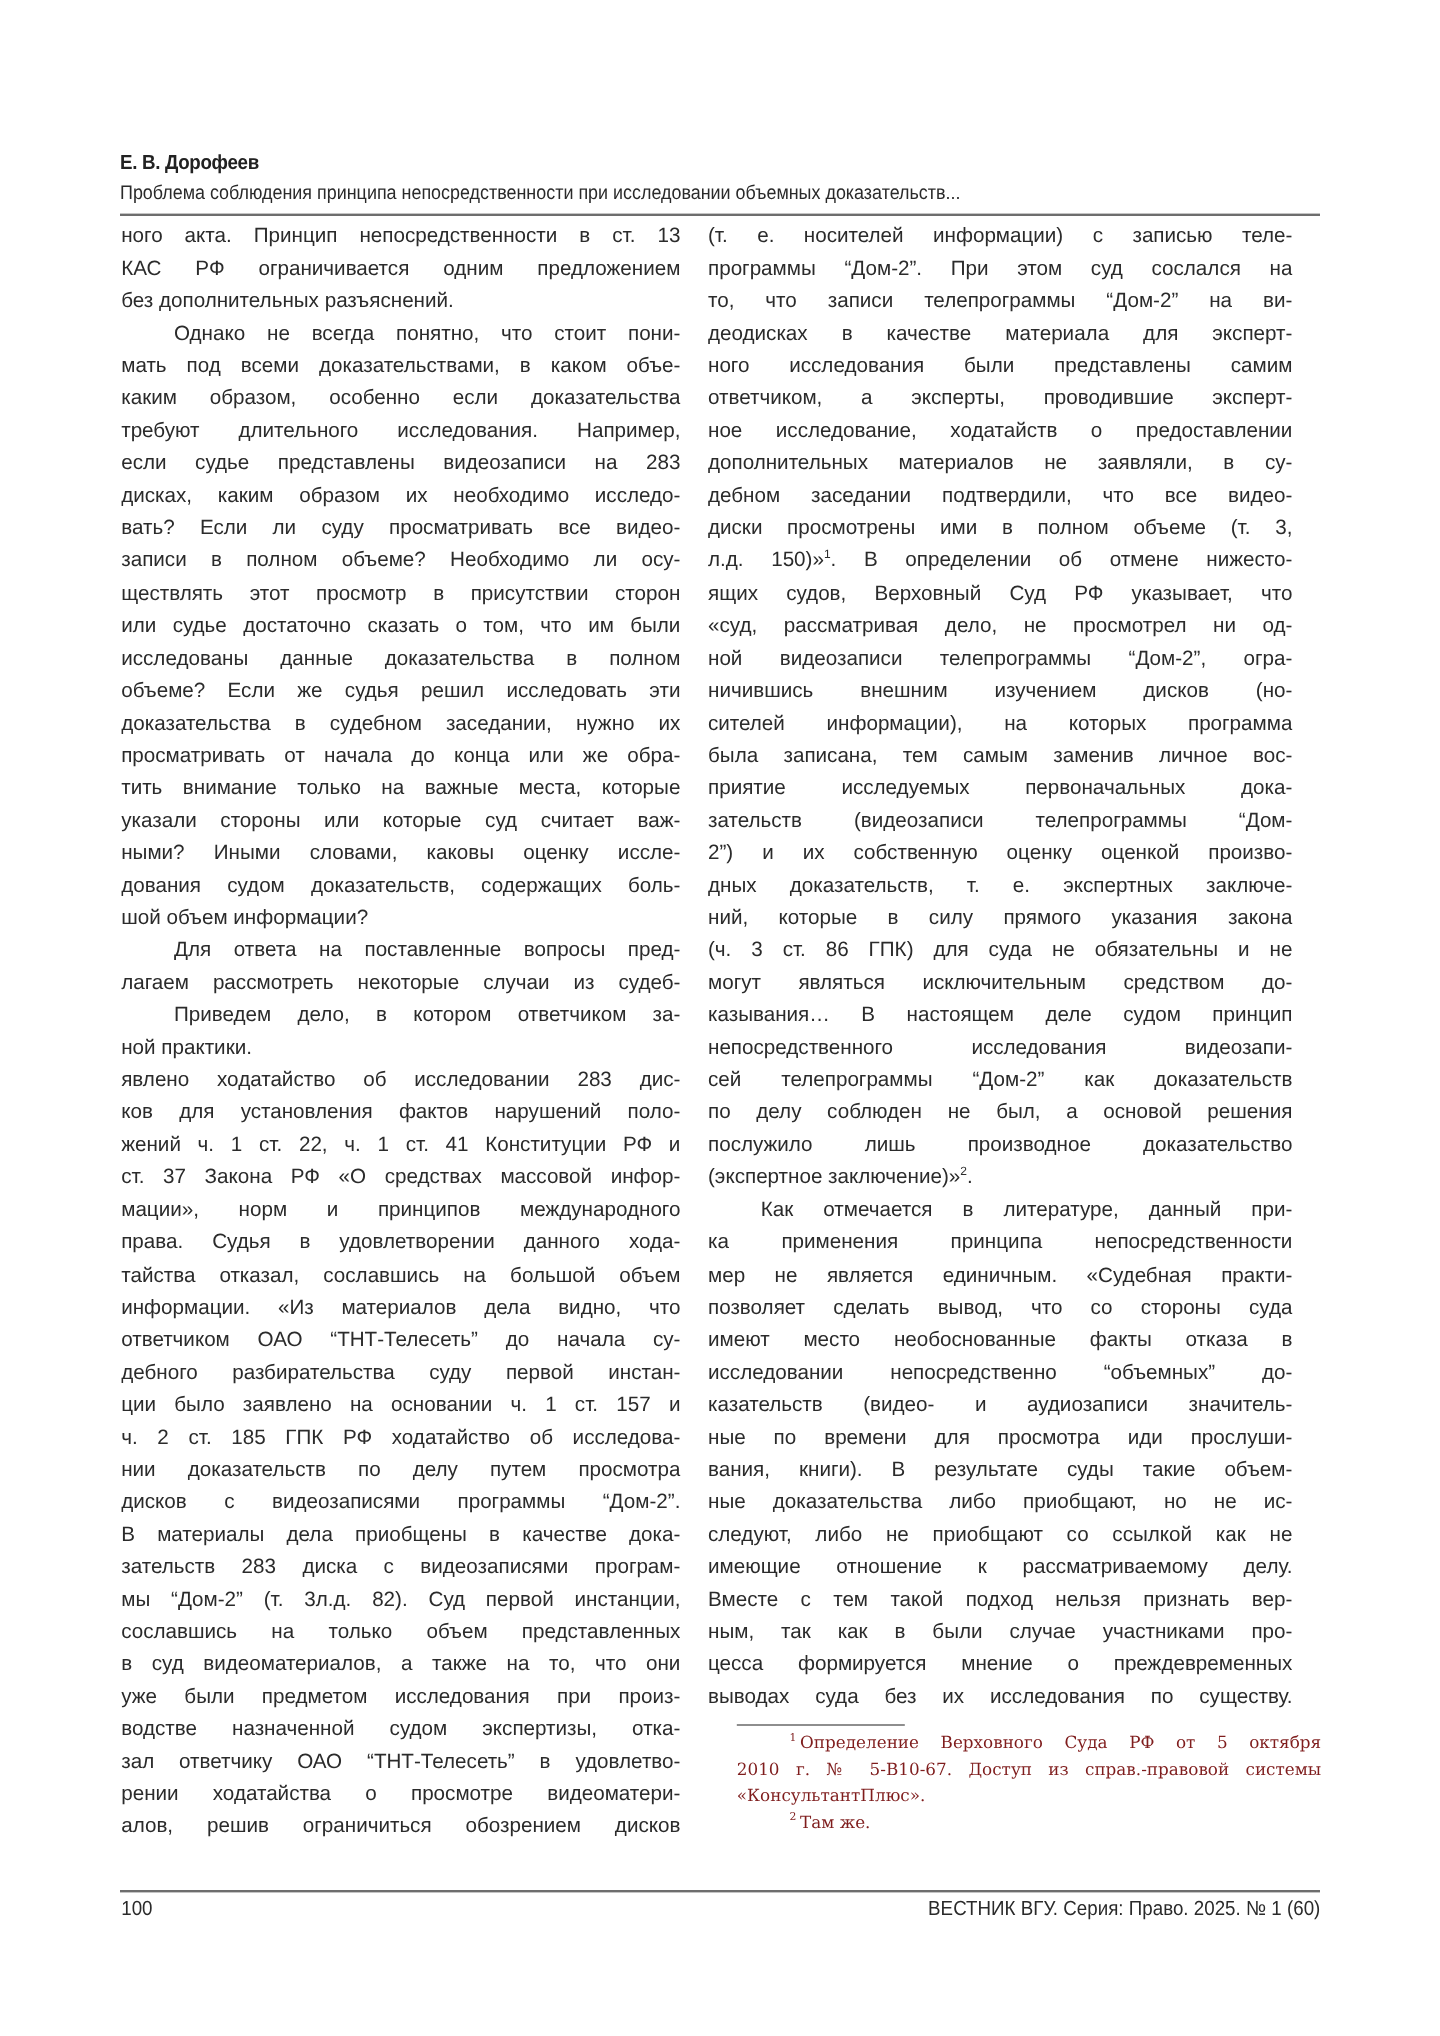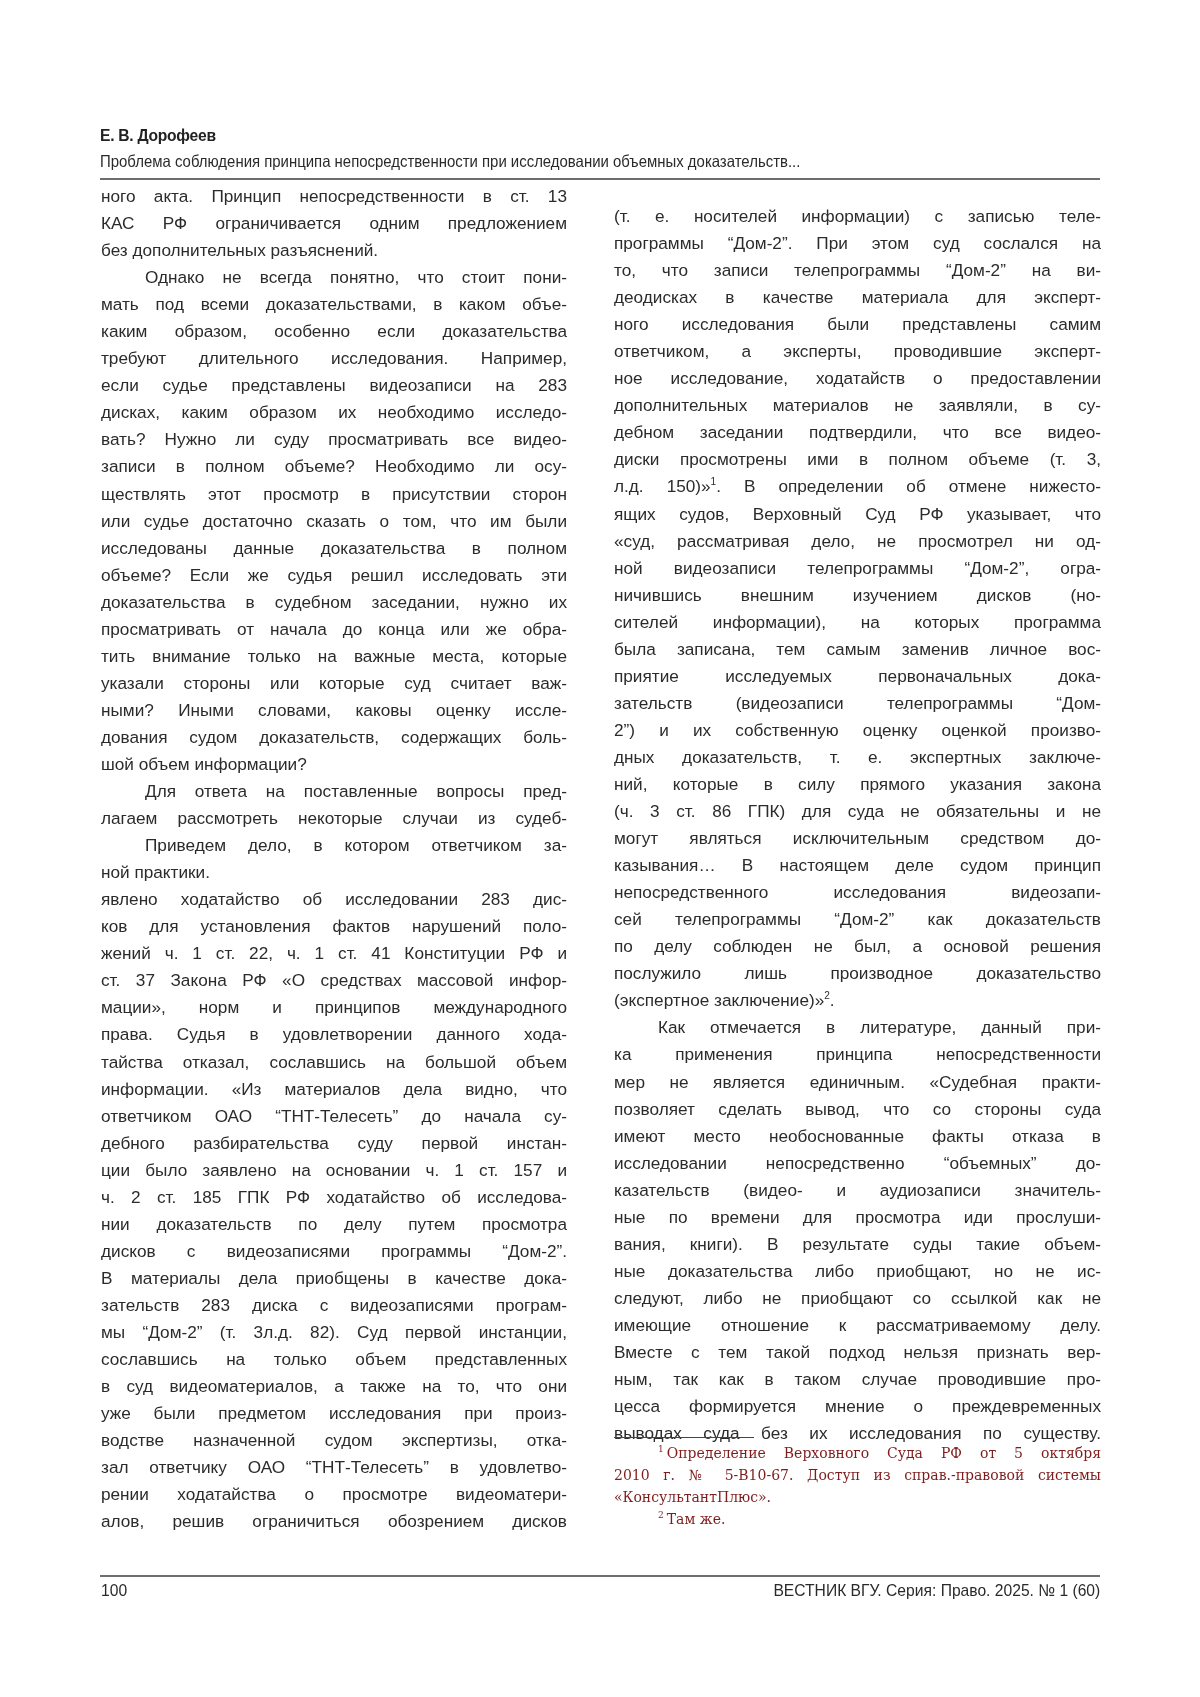--- a/index.html
+++ b/index.html
@@ -3,21 +3,21 @@
 <meta charset="utf-8">
 <style>
   html, body { margin: 0; padding: 0; background: #ffffff; }
   body { width: 1200px; height: 1697px; position: relative; overflow: hidden; color: #2a2a2a; }
   .running-head { position: absolute; left: 100px; top: 126px; width: 1000px; }
   .author { font-family: "Liberation Sans", sans-serif; font-weight: bold; font-size: 17px; letter-spacing: -0.3px; color: #222; transform: scaleX(0.92); transform-origin: left; white-space: nowrap; }
   .article-title { font-family: "Liberation Sans", sans-serif; font-size: 16.5px; color: #2a2a2a; margin-top: 6px; transform: scaleX(0.905); transform-origin: left; white-space: nowrap; }
   .head-rule { position: absolute; left: 100px; top: 178px; width: 1000px; height: 0; border-top: 2px solid #6d6d6d; }
   .col { position: absolute; top: 183px; font-family: Liberation Sans, sans-serif; font-size: 17.2px; line-height: 27.06px; color: #2b2b2b; }
   .col-left { left: 101px; width: 466px; }
-  .col-right { left: 614px; width: 487px; margin-top: 20px; }
+  .col-right { left: 590px; width: 487px; }
   .line { display: block; white-space: nowrap; text-align: justify; text-align-last: justify; overflow: hidden; height: 27.06px; }
   .line.last { text-align-last: left; }
   .line.indent { padding-left: 44px; }
   sup { font-size: 10px; vertical-align: 7px; line-height: 0; }
   .fn-rule { position: absolute; left: 614px; top: 1437px; width: 140px; height: 0; border-top: 1px solid #444; }
   .footnotes { position: absolute; left: 614px; top: 1442px; width: 487px; font-family: "DejaVu Serif", serif; font-size: 14px; line-height: 22px; color: #7f1d1d; }
   .fn-line { display: block; white-space: nowrap; text-align: justify; text-align-last: justify; height: 22px; overflow: hidden; }
   .fn-line.last { text-align-last: left; }
   .fn-line.indent { padding-left: 44px; }
   .fn-mark { font-size: 9px; vertical-align: 6px; line-height: 0; margin-right: 3px; }
@@ -37,21 +37,21 @@
 <div class="col col-left" id="col-left">
     <span class="line"><span>ного акта. Принцип непосредственности в ст. 13</span></span>
     <span class="line"><span>КАС РФ ограничивается одним предложением</span></span>
     <span class="line last"><span>без дополнительных разъяснений.</span></span>
     <span class="line indent"><span>Однако не всегда понятно, что стоит пони-</span></span>
     <span class="line"><span>мать под всеми доказательствами, в каком объе-</span></span>
     <span class="line"><span>каким образом, особенно если доказательства</span></span>
     <span class="line"><span>требуют длительного исследования. Например,</span></span>
     <span class="line"><span>если судье представлены видеозаписи на 283</span></span>
     <span class="line"><span>дисках, каким образом их необходимо исследо-</span></span>
-    <span class="line"><span>вать? Нужно ли суду просматривать все видео-</span></span>
+    <span class="line"><span>вать? Если ли суду просматривать все видео-</span></span>
     <span class="line"><span>записи в полном объеме? Необходимо ли осу-</span></span>
     <span class="line"><span>ществлять этот просмотр в присутствии сторон</span></span>
     <span class="line"><span>или судье достаточно сказать о том, что им были</span></span>
     <span class="line"><span>исследованы данные доказательства в полном</span></span>
     <span class="line"><span>объеме? Если же судья решил исследовать эти</span></span>
     <span class="line"><span>доказательства в судебном заседании, нужно их</span></span>
     <span class="line"><span>просматривать от начала до конца или же обра-</span></span>
     <span class="line"><span>тить внимание только на важные места, которые</span></span>
     <span class="line"><span>указали стороны или которые суд считает важ-</span></span>
     <span class="line"><span>ными? Иными словами, каковы оценку иссле-</span></span>
@@ -123,21 +123,21 @@
     <span class="line"><span>позволяет сделать вывод, что со стороны суда</span></span>
     <span class="line"><span>имеют место необоснованные факты отказа в</span></span>
     <span class="line"><span>исследовании непосредственно “объемных” до-</span></span>
     <span class="line"><span>казательств (видео- и аудиозаписи значитель-</span></span>
     <span class="line"><span>ные по времени для просмотра иди прослуши-</span></span>
     <span class="line"><span>вания, книги). В результате суды такие объем-</span></span>
     <span class="line"><span>ные доказательства либо приобщают, но не ис-</span></span>
     <span class="line"><span>следуют, либо не приобщают со ссылкой как не</span></span>
     <span class="line"><span>имеющие отношение к рассматриваемому делу.</span></span>
     <span class="line"><span>Вместе с тем такой подход нельзя признать вер-</span></span>
-    <span class="line"><span>ным, так как в таком случае проводившие про-</span></span>
+    <span class="line"><span>ным, так как в были случае участниками про-</span></span>
     <span class="line"><span>цесса формируется мнение о преждевременных</span></span>
     <span class="line"><span>выводах суда без их исследования по существу.</span></span>
   </div>
 
 <div class="fn-rule"></div>
 <div class="footnotes" id="footnotes">
     <span class="fn-line indent"><span class="fn-mark">1</span><span>Определение Верховного Суда РФ от 5 октября</span></span>
     <span class="fn-line"><span>2010 г. № 5-В10-67. Доступ из справ.-правовой системы</span></span>
     <span class="fn-line last"><span>«КонсультантПлюс».</span></span>
     <span class="fn-line indent last"><span class="fn-mark">2</span><span>Там же.</span></span>

